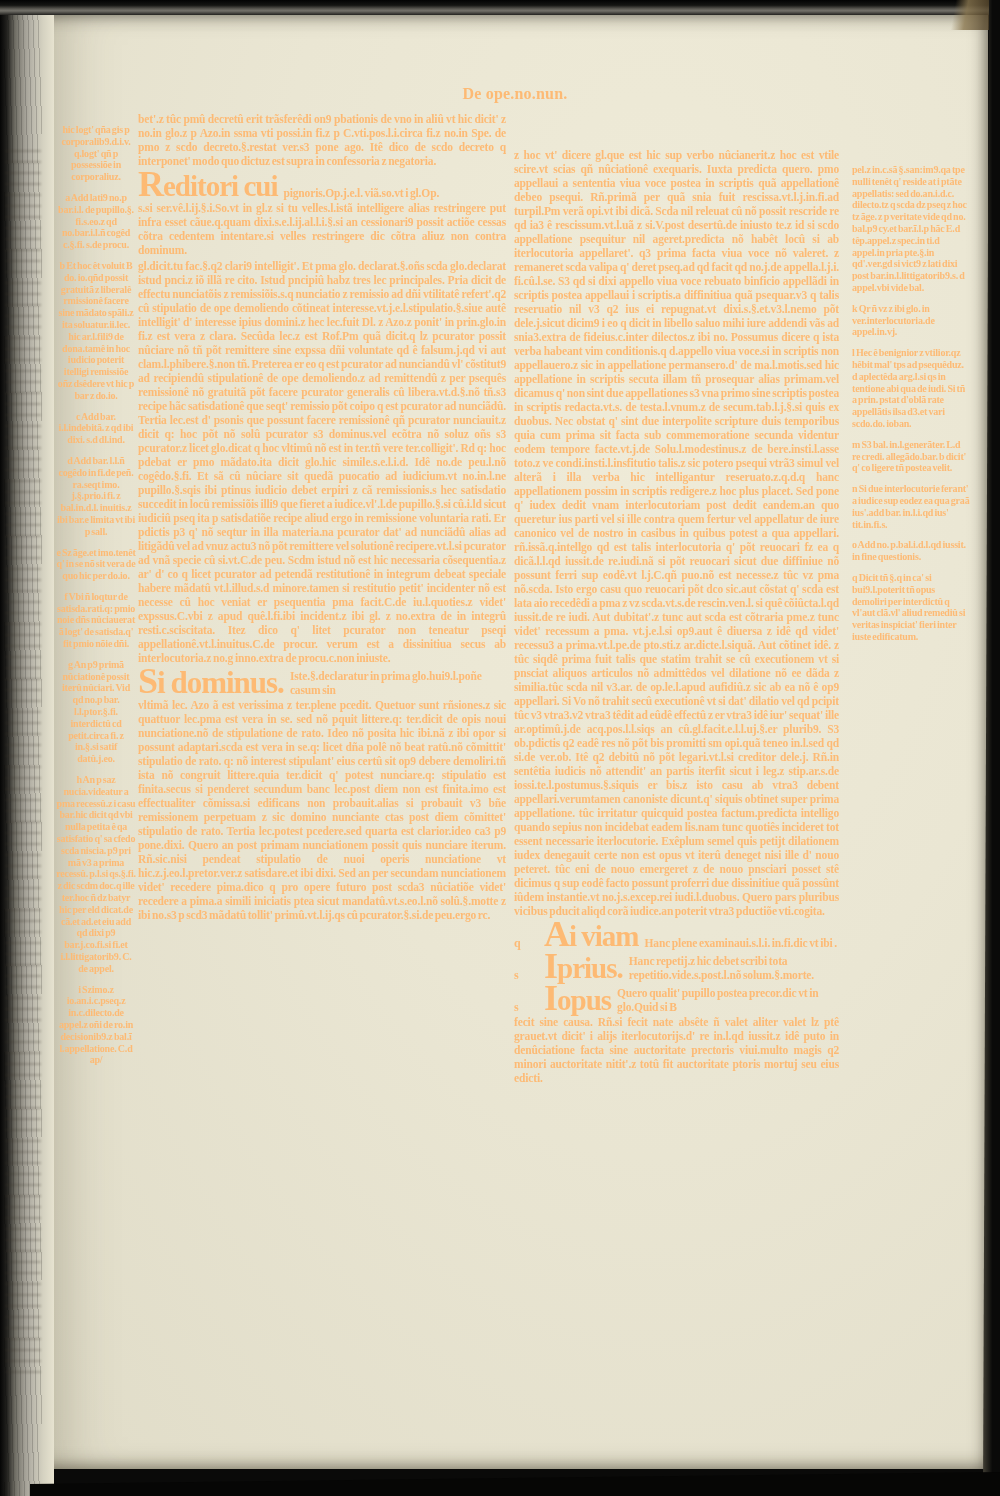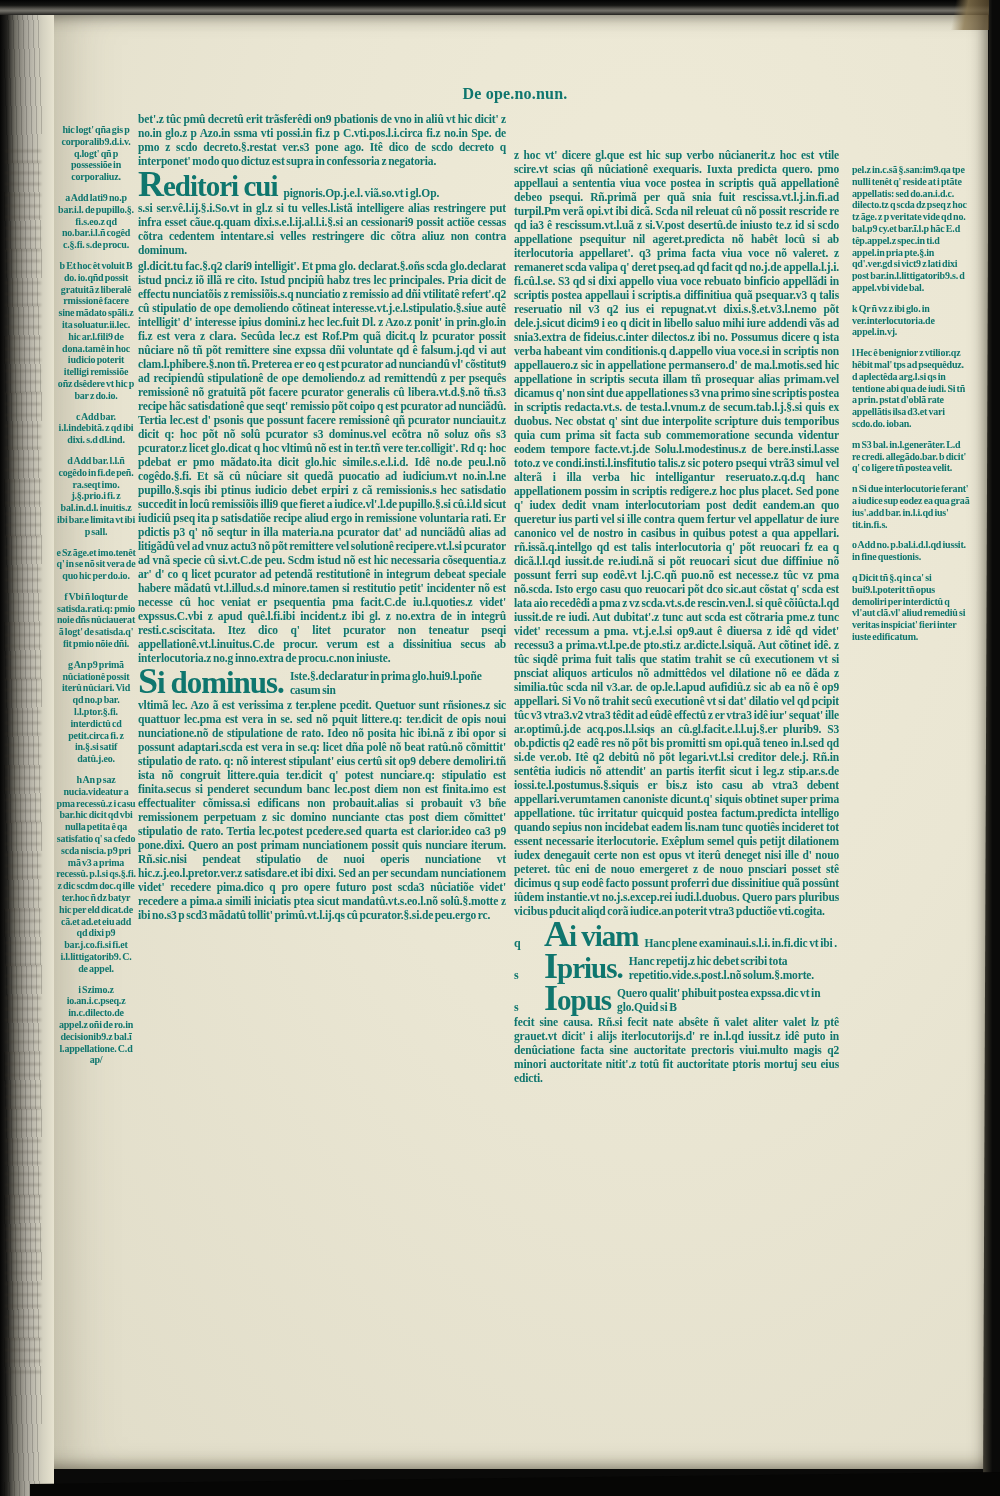--- a/index.html
+++ b/index.html
@@ -23,21 +23,21 @@
   .gutter-lines{position:absolute;left:4px;top:0;width:38px;height:100%;opacity:.5;
           background:repeating-linear-gradient(88deg,rgba(0,0,0,.35) 0 1px,transparent 1px 5px);}
   .bleed{position:absolute;left:5px;top:150px;width:36px;height:1230px;opacity:.45;filter:blur(1px);
           background:repeating-linear-gradient(180deg,rgba(58,52,40,.55) 0 2px,transparent 2px 11px);}
   .edge-right{position:absolute;top:0;right:0;width:17px;height:100%;
           background:linear-gradient(90deg,#403d33 0%,#0a0a09 55%);
           clip-path:polygon(35% 0,100% 0,100% 100%,0 100%);}
   .edge-bottom{position:absolute;left:30px;right:0;bottom:0;height:30px;background:#060605;
           clip-path:polygon(0 60%,100% 20%,100% 100%,0 100%);}
   
-  .ink{color:#0f766e;}
+  .ink{color:#fdba74;}
   #runHead{position:absolute;left:300px;top:85px;width:430px;text-align:center;
            font-weight:700;font-size:16px;letter-spacing:.2px;}
   .marg{position:absolute;font-weight:700;font-size:10px;line-height:11.8px;
         text-align:left;letter-spacing:-.2px;word-spacing:-1px;}
   #leftMargin{left:56px;top:124px;width:80px;text-align:center;}
   #rightMargin{left:852px;top:118px;width:118px;margin-top:46px;}
   .mnote{margin:0 0 9px 0;}
   .maincol{position:absolute;font-weight:700;font-size:11.5px;line-height:14px;
            text-align:justify;letter-spacing:-.15px;word-spacing:-1px;}
   #colLeft{left:138px;top:112px;width:368px;}
@@ -121,21 +121,21 @@
         <h2 class="sec-title">Iprius.</h2>
         <div class="sec-side">Hanc repetij.z hic debet scribi tota repetitio.vide.s.post.l.nõ solum.§.morte.</div>
       </div>
       <p class="body-text"></p>
     </section>
 
     <section class="sec">
       <div class="sec-head">
         <span class="sec-mark">s</span>
         <h2 class="sec-title">Iopus</h2>
-        <div class="sec-side">Quero qualit' phibuit postea expssa.dic vt in glo.Quid si B</div>
+        <div class="sec-side">Quero qualit' pupillo postea precor.dic vt in glo.Quid si B</div>
       </div>
       <p class="body-text">fecit sine causa. Rñ.si fecit nate absête ñ valet aliter valet lz ptê grauet.vt dicit' i alijs iterlocutorijs.d' re in.l.qd iussit.z idê puto in denûciatione facta sine auctoritate prectoris viui.multo magis q2 minori auctoritate nitit'.z totû fit auctoritate ptoris mortuj seu eius edicti.</p>
     </section>
   </div>
 
   <div id="rightMargin" class="marg ink">
     <p class="mnote">pel.z in.c.sã §.san:im9.qa tpe nulli tenêt q' reside at i ptãte appellatis: sed do.an.i.d.c. dilecto.tz q scda dz pseq z hoc tz ãge. z p veritate vide qd no. bal.p9 cy.et bar.ī.l.p hãc E.d têp.appel.z spec.in ti.d appel.in pria pte.§.in qd'.ver.gd si vict9 z lati dixi post bar.in.l.littigatorib9.s. d appel.vbi vide bal.</p>
     <p class="mnote">k Qr ñ vz z ibi glo. in ver.interlocutoria.de appel.in.vj.</p>
     <p class="mnote">l Hec ê benignior z vtilior.qz hêbit mal' tps ad psequêduz. d aplectêda arg.l.si qs in tentione abi qua de iudi. Si tñ a prin. pstat d'oblã rate appellãtis ilsa d3.et vari scdo.do. ioban.</p>
     <p class="mnote">m S3 bal. in.l.generãter. L.d re credi. allegãdo.bar. b dicit' q' co ligere tñ postea velit.</p>

